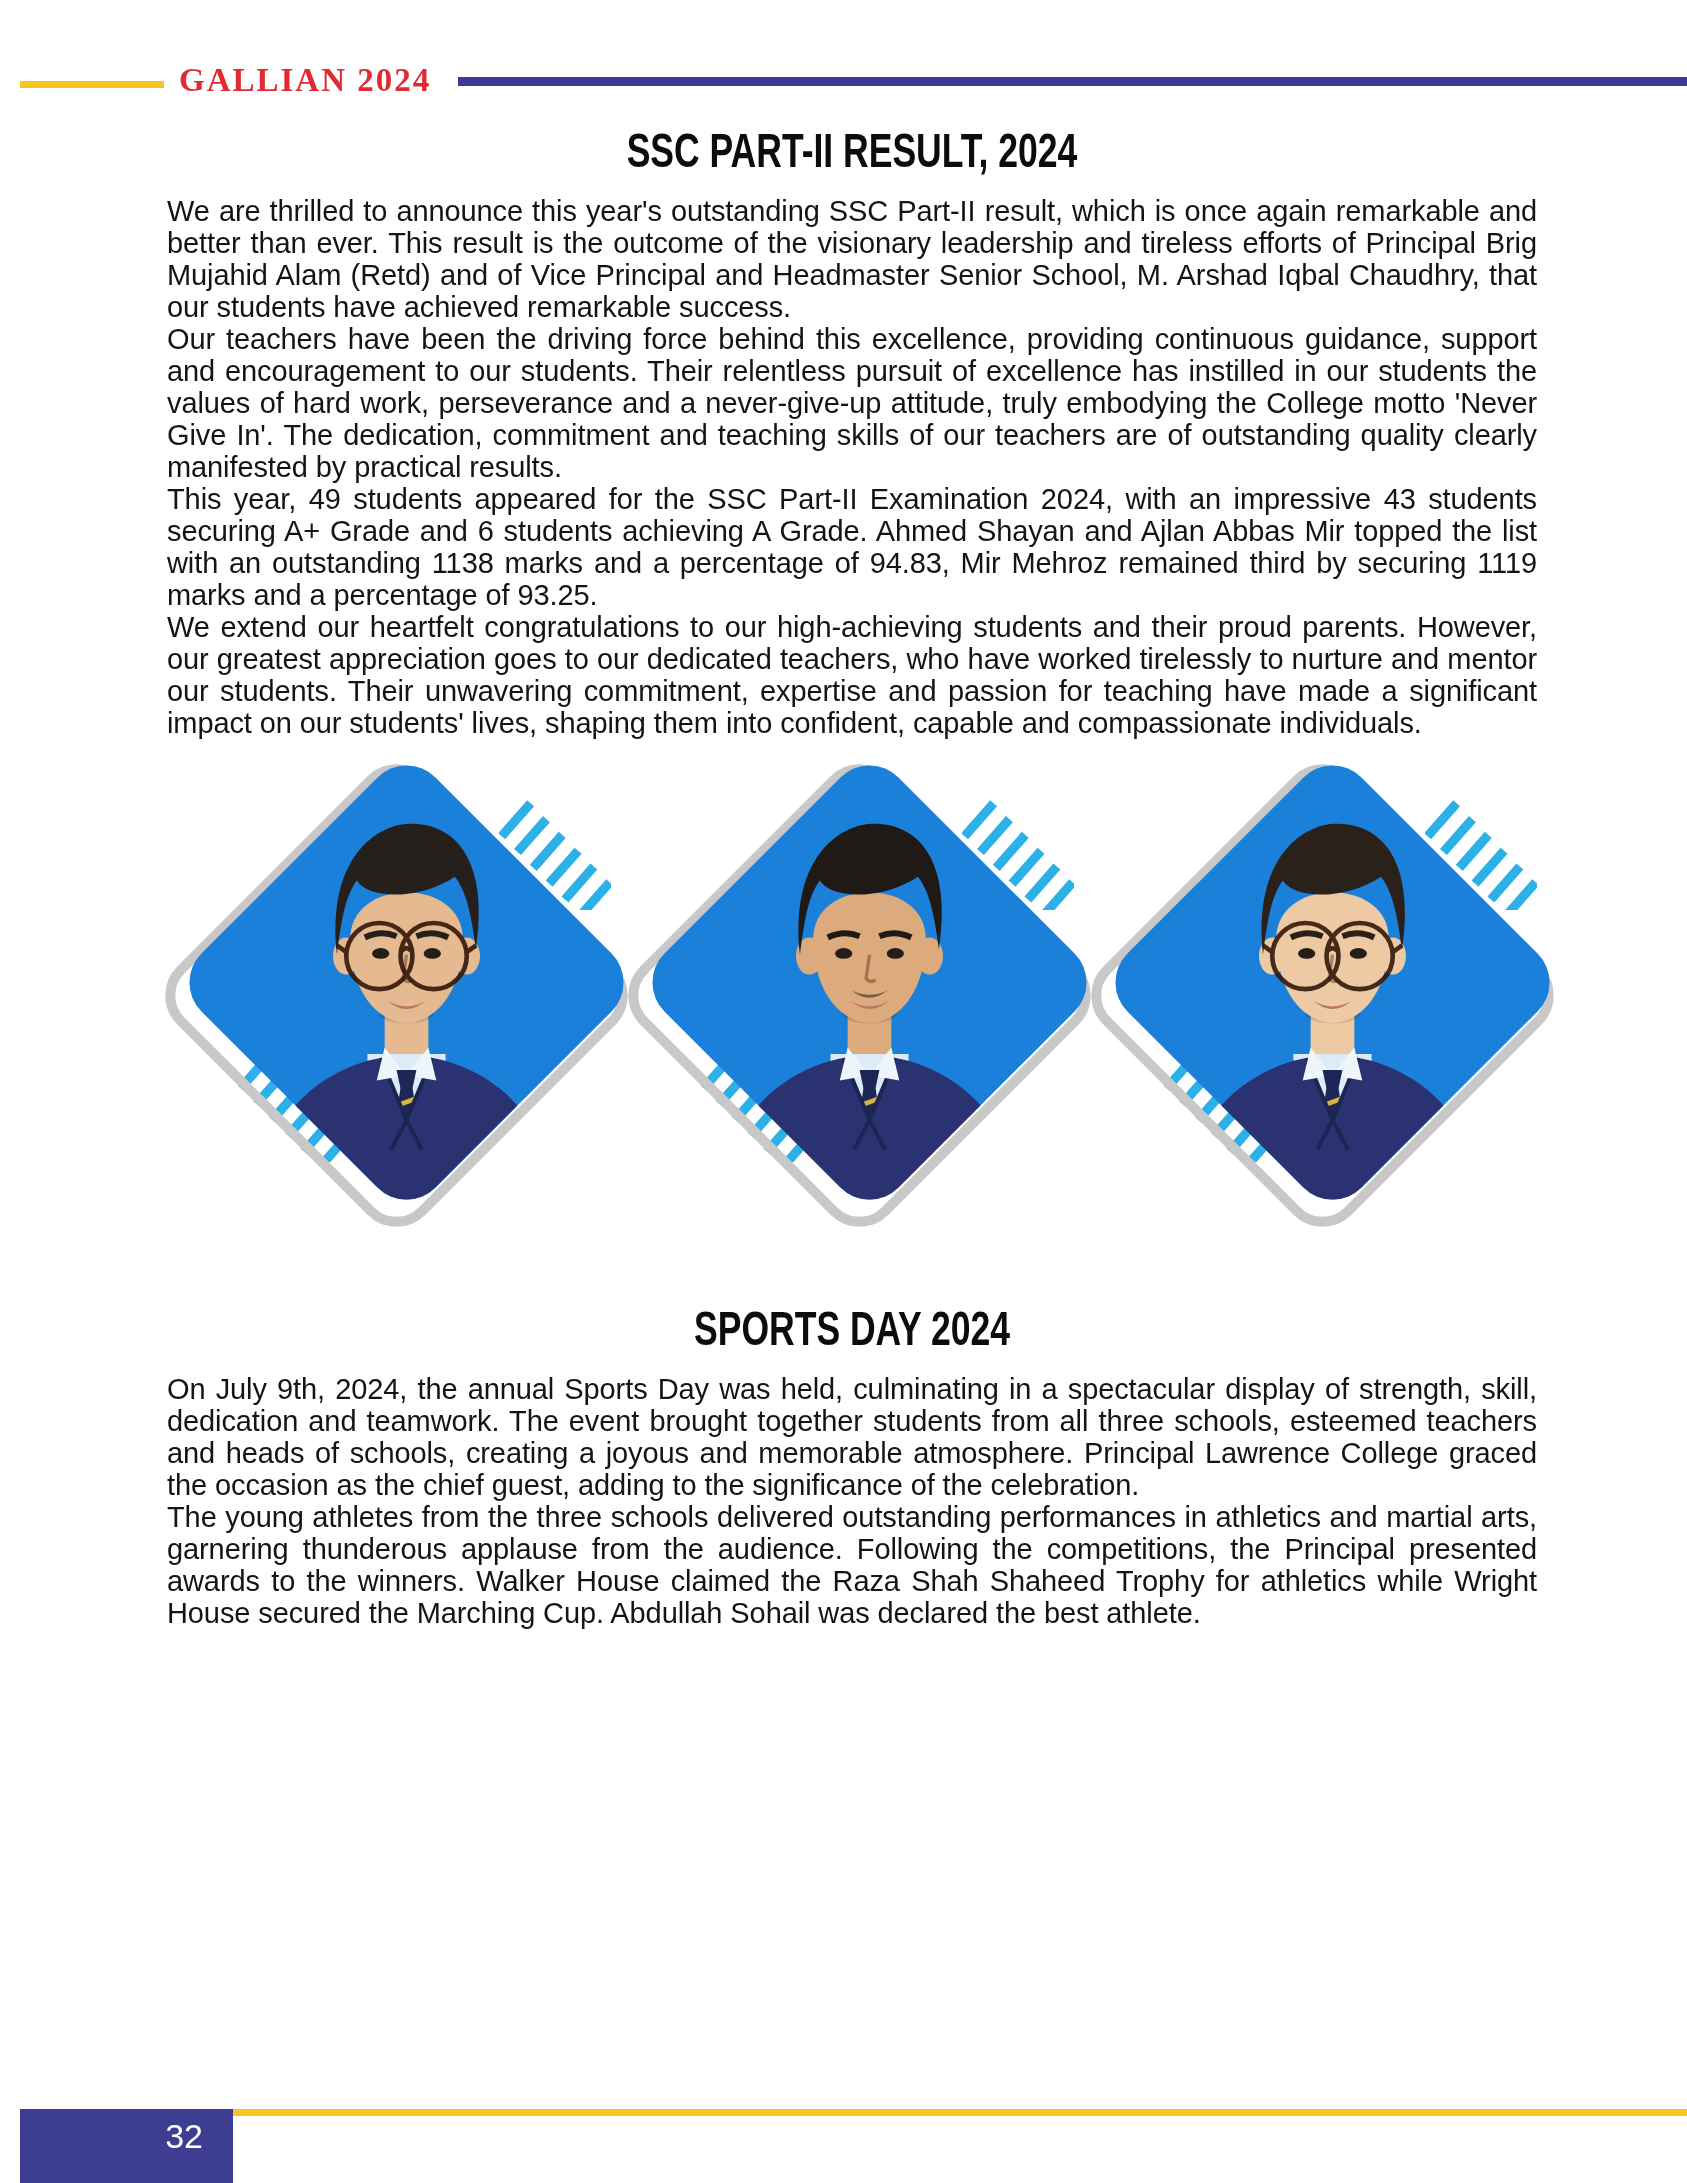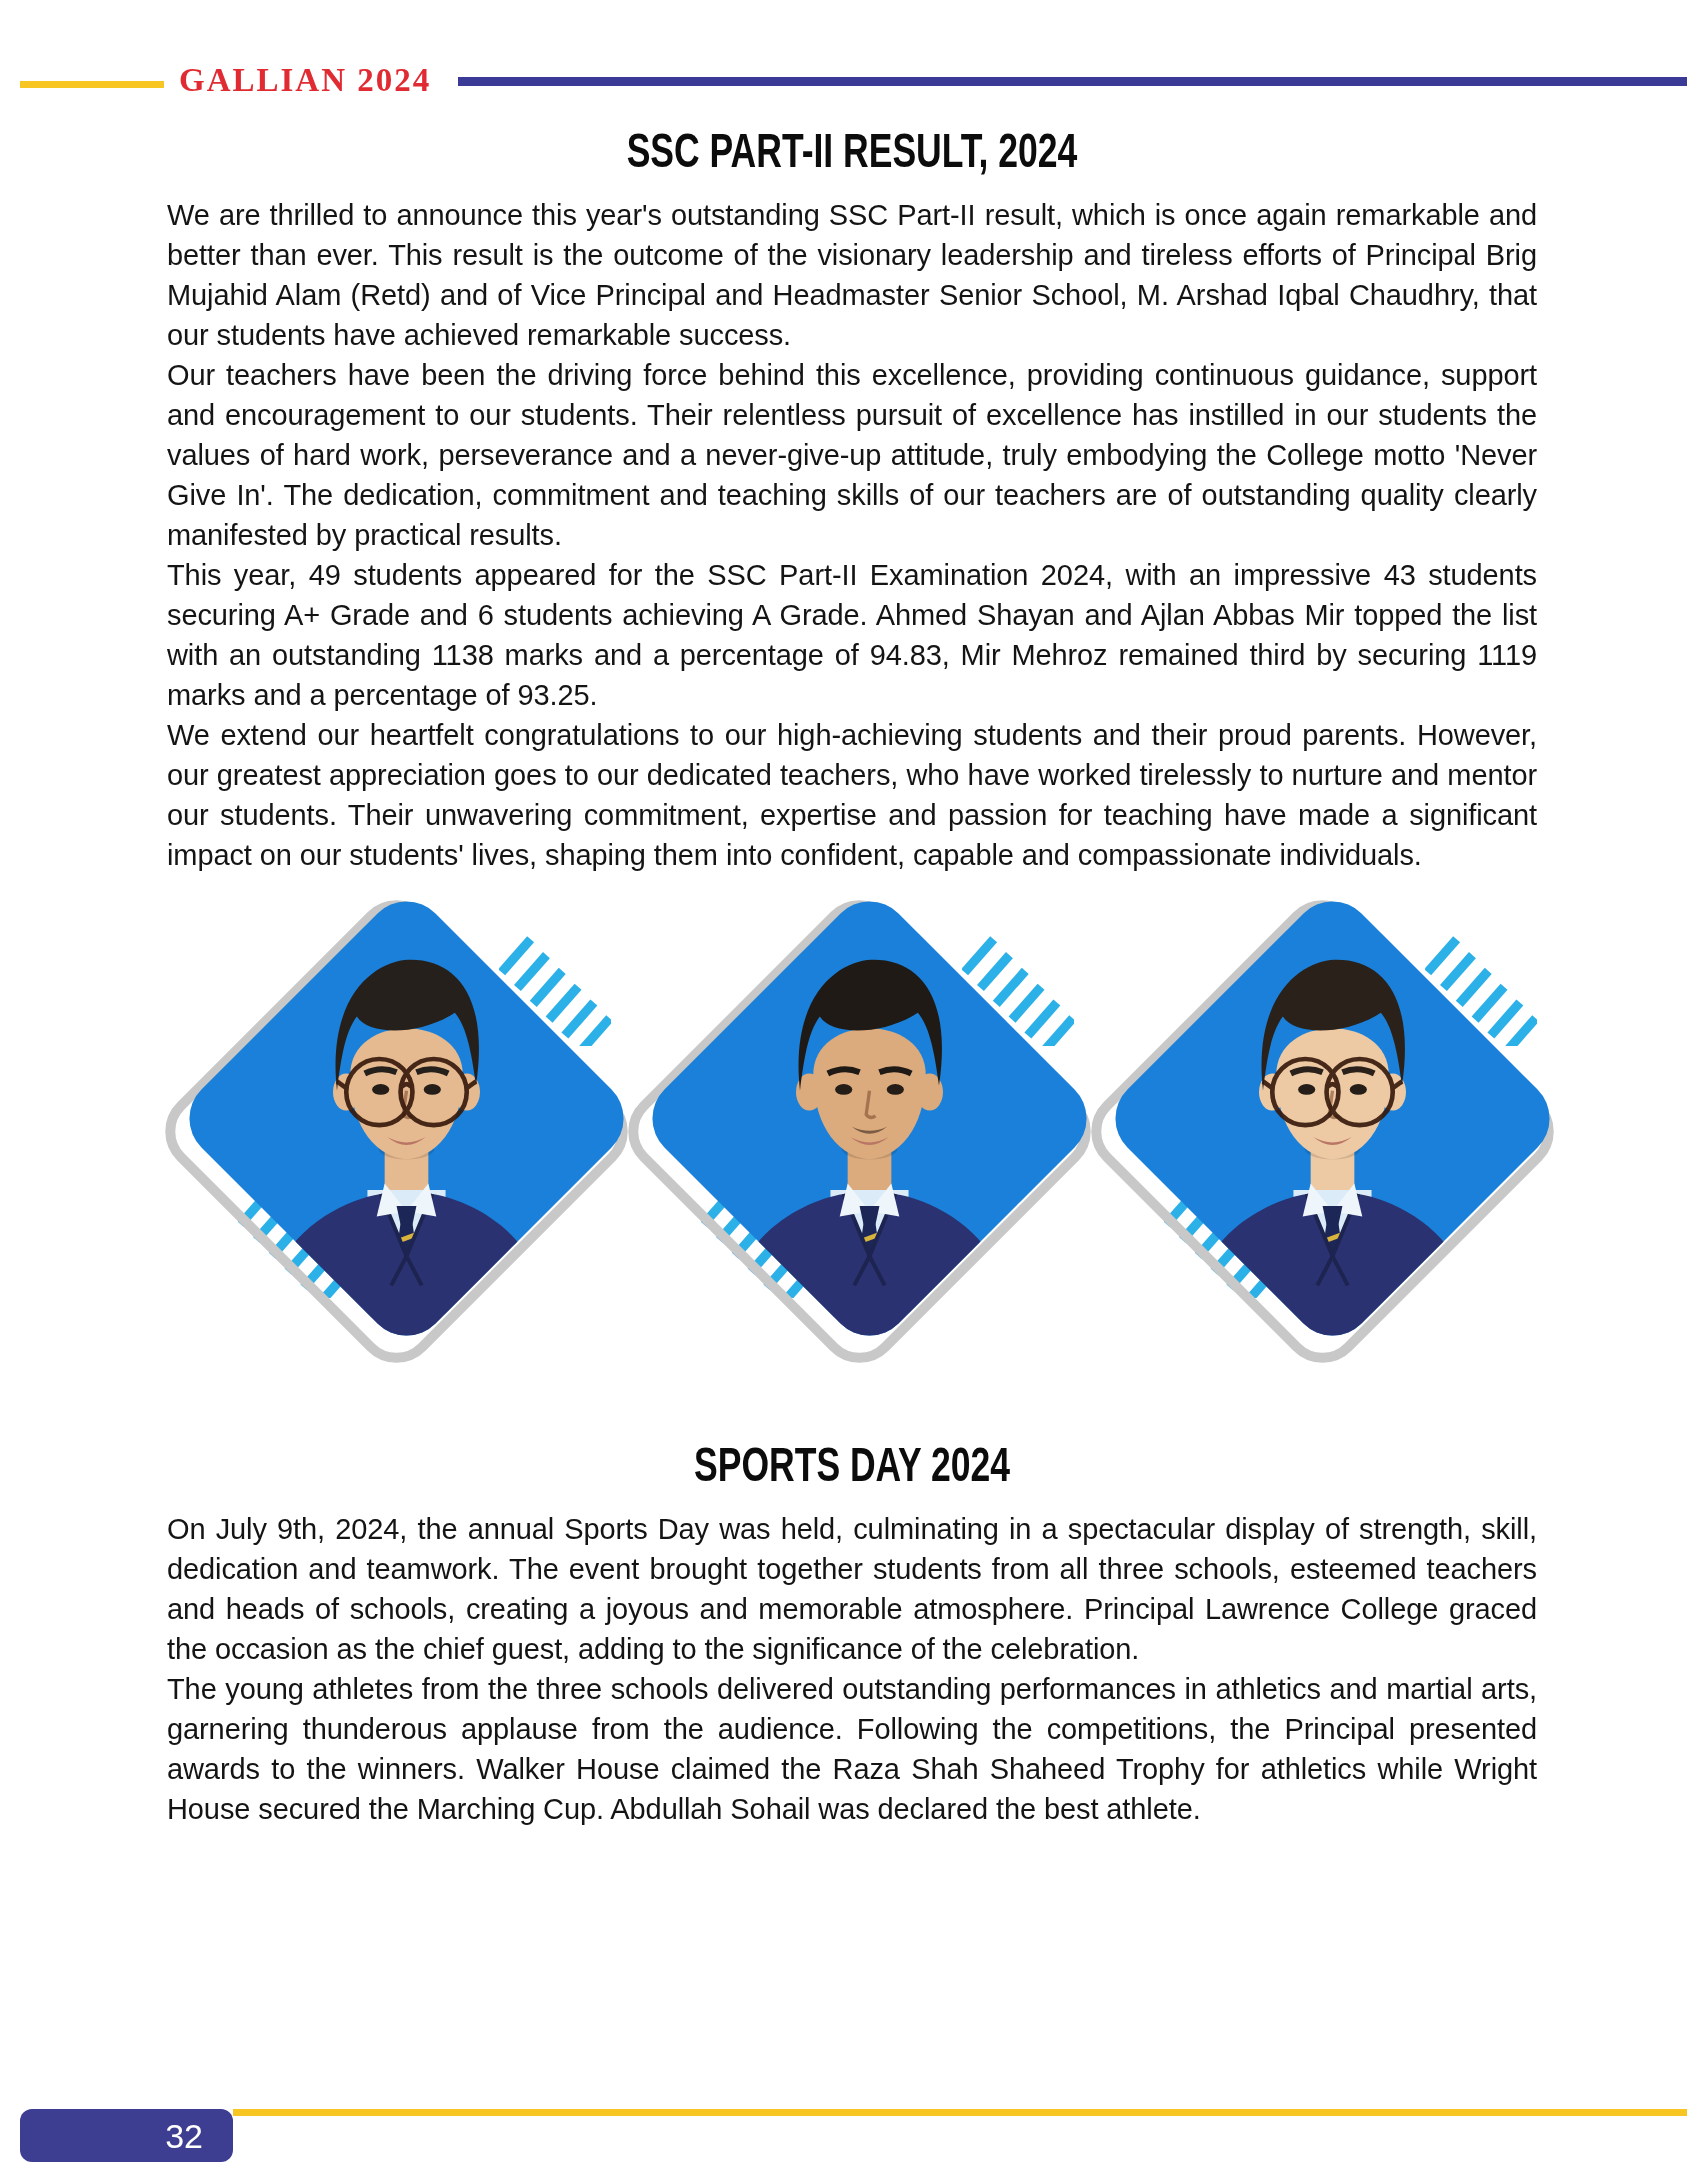--- a/index.html
+++ b/index.html
@@ -16,40 +16,40 @@
   .mag-title{position:absolute;left:159px;top:62px;font-family:"Liberation Serif",serif;
              font-weight:bold;font-size:33px;letter-spacing:2px;color:var(--magazine-red);white-space:nowrap;}
   .rule-blue{position:absolute;left:438px;top:77px;right:0;height:9.3px;background:var(--rule-blue);}
 
   
   .content{position:absolute;left:147px;top:123px;width:1370px;}
   h1.sec-title{margin:0 0 17px 0;text-align:center;font-size:48px;font-weight:bold;
                letter-spacing:0px;color:#0c0c0c;transform:scaleX(0.74);transform-origin:center;
                white-space:nowrap;}
   h1.sec-title.second{margin-top:22.5px;}
-  p.body{margin:0;font-size:29px;line-height:40px;text-align:justify;color:var(--text);
+  p.body{margin:0;font-size:29px;line-height:32px;text-align:justify;color:var(--text);
          letter-spacing:-0.1px;}
 
   
   .gallery{position:relative;height:529px;margin-top:10.6px;}
   .dwrap{position:absolute;top:6.6px;width:470px;height:470px;margin:0;}
   .dwrap.d1{left:0px;} .dwrap.d2{left:463px;} .dwrap.d3{left:926px;}
   .ring{position:absolute;left:54px;top:64px;width:331px;height:331px;transform:rotate(45deg);
         border:10px solid var(--outline-gray);border-radius:41px;box-sizing:content-box;z-index:1;}
   .dfill{position:absolute;left:74px;top:61px;width:331px;height:331px;transform:rotate(45deg);
          border-radius:41px;background:var(--diamond-blue);overflow:hidden;z-index:2;}
   .photo{position:absolute;left:-69px;top:-69px;width:470px;height:470px;transform:rotate(-45deg);}
   .photo svg{display:block;width:100%;height:100%;}
   .stripes{position:absolute;width:112px;height:112px;z-index:0;}
   .stripes svg{display:block;width:100%;height:100%;}
   .s-tr{top:42px;right:26.5px;}
   .s-bl{left:71px;bottom:64px;}
 
   
-  .page-badge{position:absolute;left:0;top:2109px;width:213px;height:53px;background:var(--footer-purple);border-radius:12px;}
+  .page-badge{position:absolute;left:0;top:2109px;width:213px;height:75px;background:var(--footer-purple);}
   .page-num{position:absolute;right:30px;top:8px;font-size:34px;color:#ffffff;}
   .footer-rule{position:absolute;left:213px;top:2109px;right:0;height:7.3px;background:var(--rule-yellow);}
 </style>
 </head>
 <body>
 
 <div class="page">
 
   <div class="rule-yellow"></div>
   <div class="mag-title">GALLIAN 2024</div>

